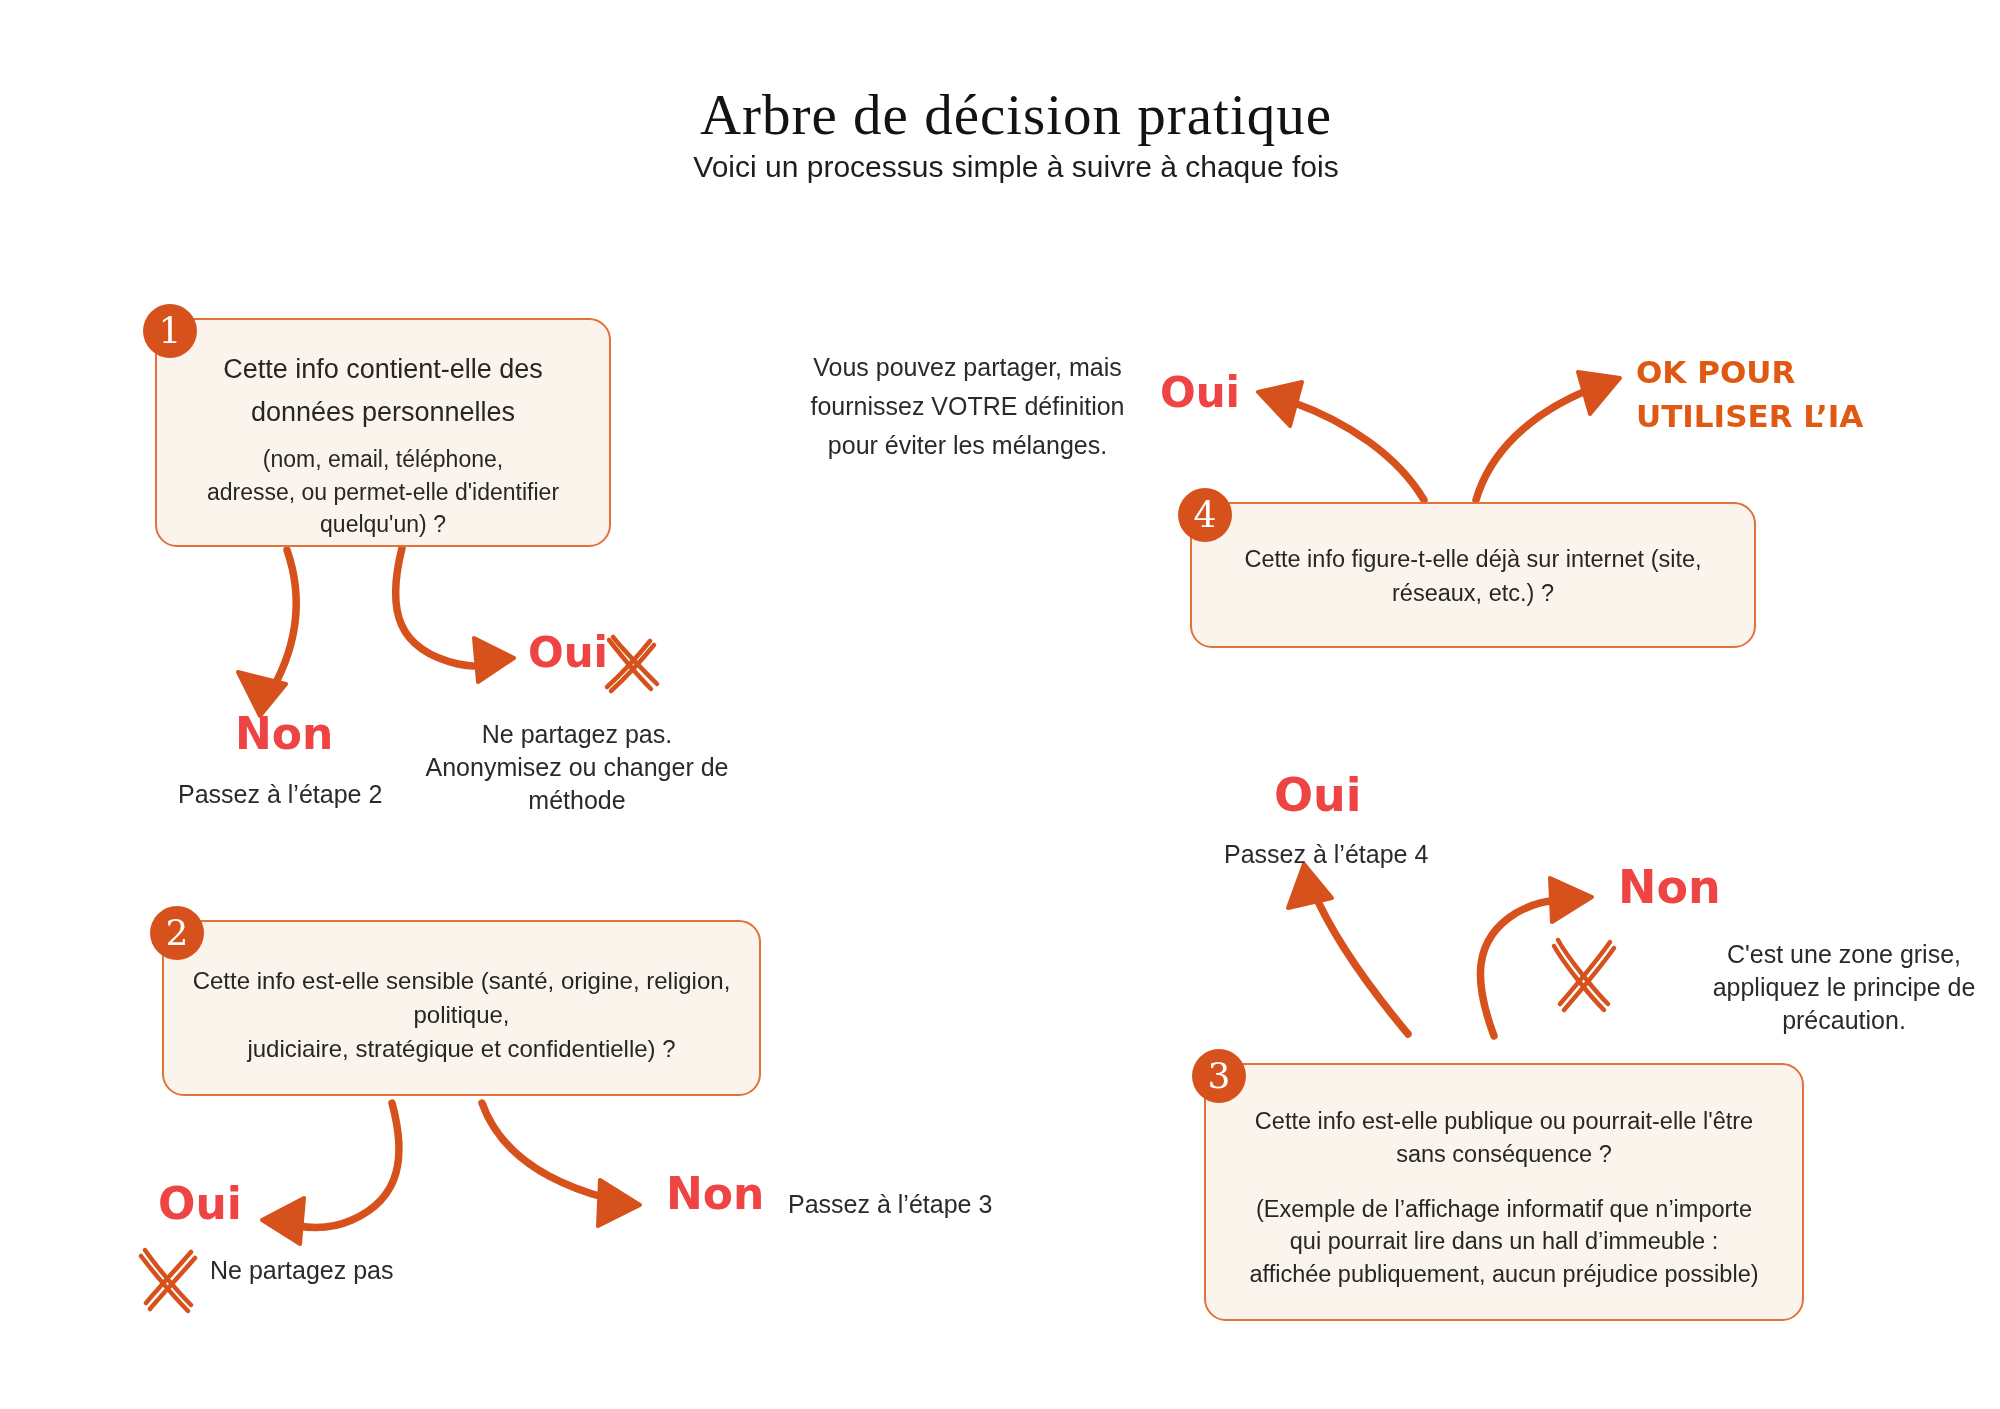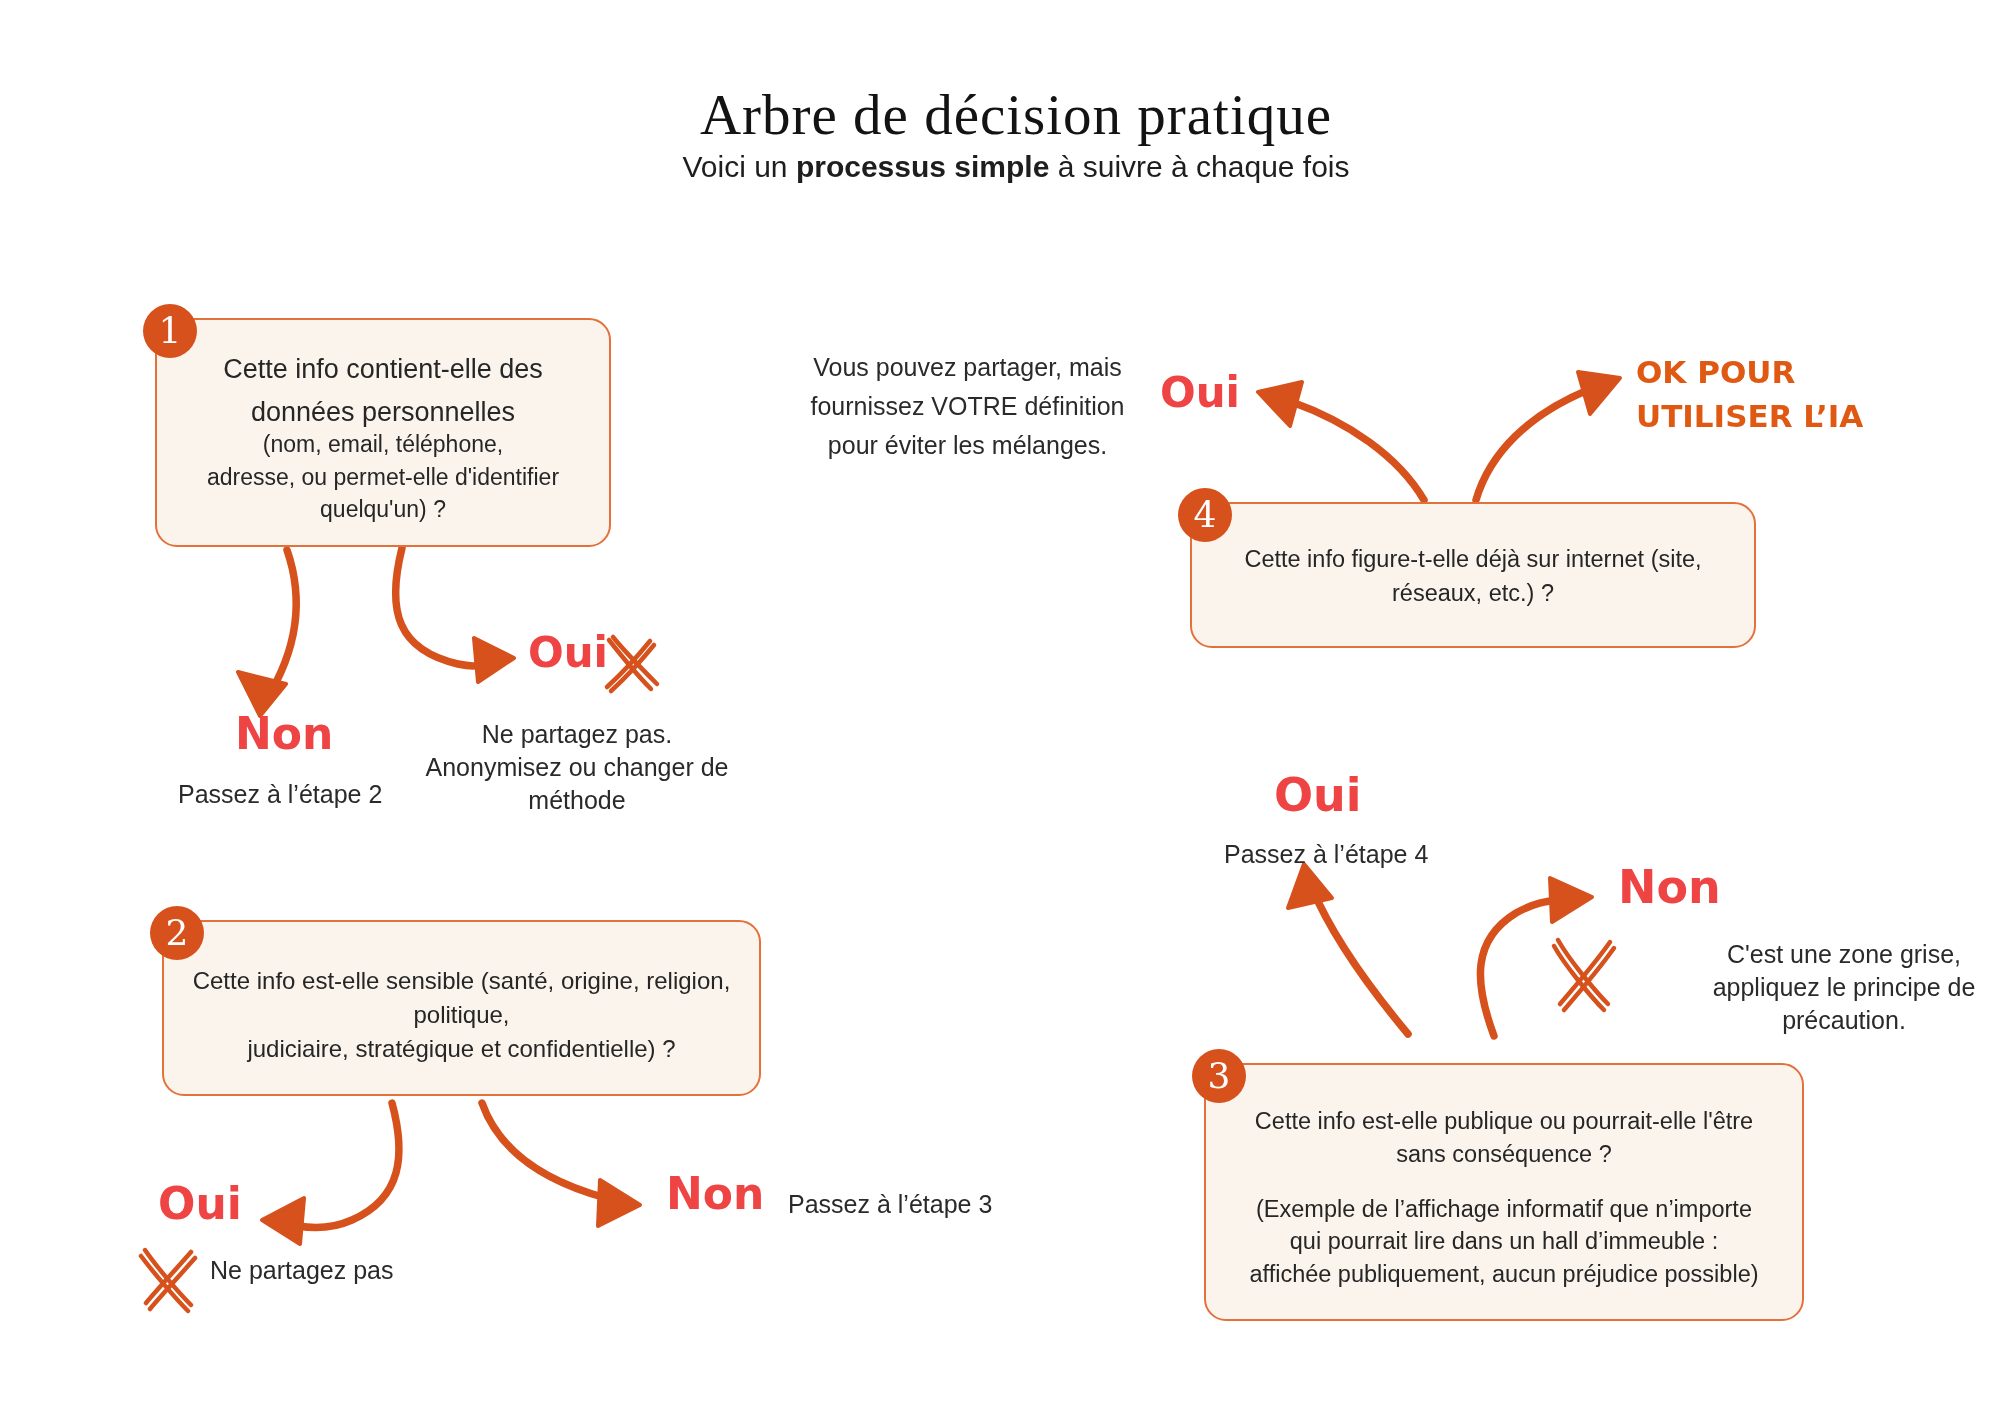--- a/index.html
+++ b/index.html
@@ -2,21 +2,21 @@
 <html><head>
 <meta charset="utf-8">
 <style>
   html,body{margin:0;padding:0;background:#ffffff;}
   .canvas{position:relative;width:2000px;height:1409px;background:#ffffff;overflow:hidden;
           font-family:"Liberation Sans", sans-serif;color:#222;padding-left:32px;}
   .title{position:absolute;left:0;right:0;top:82px;text-align:center;
          font-family:"Liberation Serif", serif;font-weight:500;font-size:57px;color:#131313;letter-spacing:1px;}
   .subtitle{position:absolute;left:0;right:0;top:150px;text-align:center;
             font-size:30px;color:#1e1e1e;}
-  .subtitle b{font-weight:700;}
+  .subtitle b{font-weight:400;}
   .box{position:absolute;background:#faf4ec;border:2px solid #e2713a;border-radius:22px;}
   .badge{position:absolute;left:-14px;top:-16px;width:54px;height:54px;border-radius:50%;
          background:#d6511c;color:#fff;display:flex;align-items:center;justify-content:center;
          font-family:"DejaVu Serif", serif;font-size:36px;line-height:1;}
   .qmain{position:absolute;left:0;right:0;text-align:center;color:#262626;}
   .pre{white-space:pre-line;}
   .biglabel{position:absolute;font-family:"DejaVu Sans", sans-serif;font-weight:800;color:#ef4444;line-height:1;}
   .note{position:absolute;color:#2a2a2a;font-size:25px;line-height:1.32;}
   .center{text-align:center;}
   .okpour{position:absolute;font-family:"DejaVu Sans", sans-serif;font-weight:800;
@@ -84,21 +84,21 @@
     </g>
   </svg>
 
   <div class="title">Arbre de décision pratique</div>
   <div class="subtitle"><span>Voici un </span><b>processus simple</b><span> à suivre à chaque fois</span></div>
 
   <div class="box" style="left:155px;top:318px;width:452px;height:225px;">
     <div class="badge">1</div>
     <div class="qmain pre" style="top:28px;font-size:27px;line-height:1.6;">Cette info contient-elle des
 données personnelles</div>
-    <div class="qmain pre" style="top:108px;font-size:23px;line-height:1.42;">(nom, email, téléphone,
+    <div class="qmain pre" style="top:123px;font-size:23px;line-height:1.42;">(nom, email, téléphone,
 adresse, ou permet-elle d'identifier
 quelqu'un) ?</div>
   </div>
 
   <div class="biglabel" style="left:235px;top:712px;font-size:44px;">Non</div>
   <div class="note" style="left:178px;top:778px;">Passez à l’étape 2</div>
   <div class="biglabel" style="left:528px;top:632px;font-size:42px;">Oui</div>
   <div class="note pre center" style="left:420px;top:700px;width:314px;margin-top:18px;">Ne partagez pas.
 Anonymisez ou changer de
 méthode</div>

